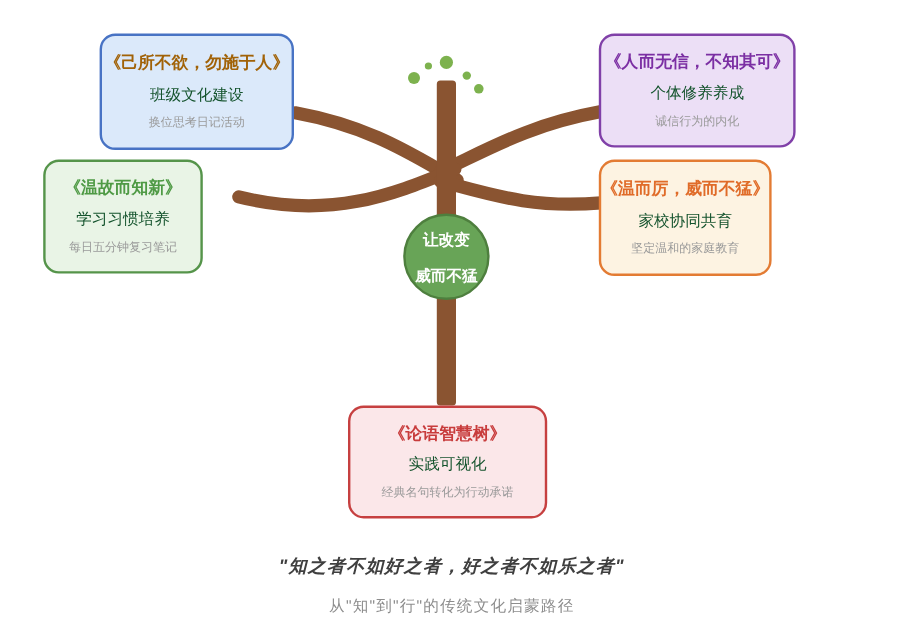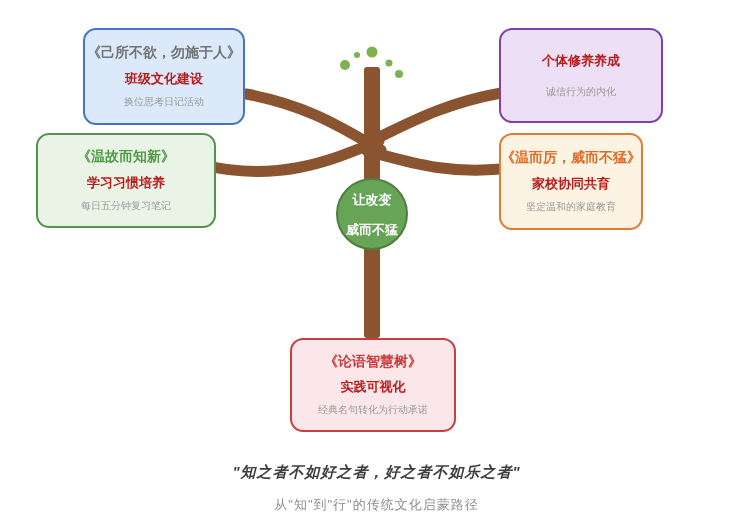--- a/index.html
+++ b/index.html
@@ -7,27 +7,27 @@
     position:relative;width:753px;height:530px;background:#ffffff;overflow:hidden;
     font-family:"Liberation Sans",sans-serif;
   }
   .tree-svg{position:absolute;left:0;top:0;width:753px;height:530px;}
   .card{
     position:absolute;box-sizing:border-box;border-radius:13px;border:2.5px solid;
     display:flex;flex-direction:column;align-items:center;justify-content:space-evenly;
     padding:6px 4px;text-align:center;z-index:2;
   }
   .card-title{font-size:14px;font-weight:bold;white-space:nowrap;letter-spacing:0;}
-  .card-subtitle{font-size:13px;font-weight:bold;color:#b91c1c;white-space:nowrap;}
+  .card-subtitle{font-size:13px;font-weight:normal;color:#14532d;white-space:nowrap;}
   .card-note{font-size:10px;color:#9a9a9a;white-space:nowrap;}
   .card--blue{left:83px;top:28px;width:162px;height:97px;background:#dbe9fa;border-color:#4873c4;}
-  .card--blue .card-title{color:#737373;}
+  .card--blue .card-title{color:#a16207;}
   .card--purple{left:499px;top:28px;width:164px;height:95px;background:#ecdff6;border-color:#8040a8;}
   .card--purple .card-title{color:#7b2fa3;}
-  .card--green{left:36px;top:133px;width:180px;height:95px;background:#e9f4e6;border-color:#55944a;}
+  .card--green{left:36px;top:133px;width:133px;height:95px;background:#e9f4e6;border-color:#55944a;}
   .card--green .card-title{color:#4f9a45;}
   .card--orange{left:499px;top:133px;width:144px;height:97px;background:#fdf3e2;border-color:#e37b33;}
   .card--orange .card-title{color:#e06b28;}
   .card--pink{left:290px;top:338px;width:166px;height:94px;background:#fbe7e9;border-color:#c64040;}
   .card--pink .card-title{color:#c83c3c;text-align:right;}
   .center-node{
     position:absolute;left:336px;top:178px;width:72px;height:72px;border-radius:50%;
     box-sizing:border-box;background:#68a457;border:2.5px solid #4e7f3e;
     display:flex;flex-direction:column;align-items:center;justify-content:center;
     color:#ffffff;font-weight:bold;font-size:13px;line-height:19px;text-align:center;z-index:3;gap:11px;
@@ -59,20 +59,21 @@
     <circle cx="399" cy="74" r="4" fill="#7db24e"></circle>
   </svg>
 
   <div class="card card--blue">
     <div class="card-title">《己所不欲，勿施于人》</div>
     <div class="card-subtitle">班级文化建设</div>
     <div class="card-note">换位思考日记活动</div>
   </div>
 
   <div class="card card--purple">
+    <div class="card-title">《人而无信，不知其可》</div>
     <div class="card-subtitle">个体修养养成</div>
     <div class="card-note">诚信行为的内化</div>
   </div>
 
   <div class="card card--green">
     <div class="card-title">《温故而知新》</div>
     <div class="card-subtitle">学习习惯培养</div>
     <div class="card-note">每日五分钟复习笔记</div>
   </div>
 

